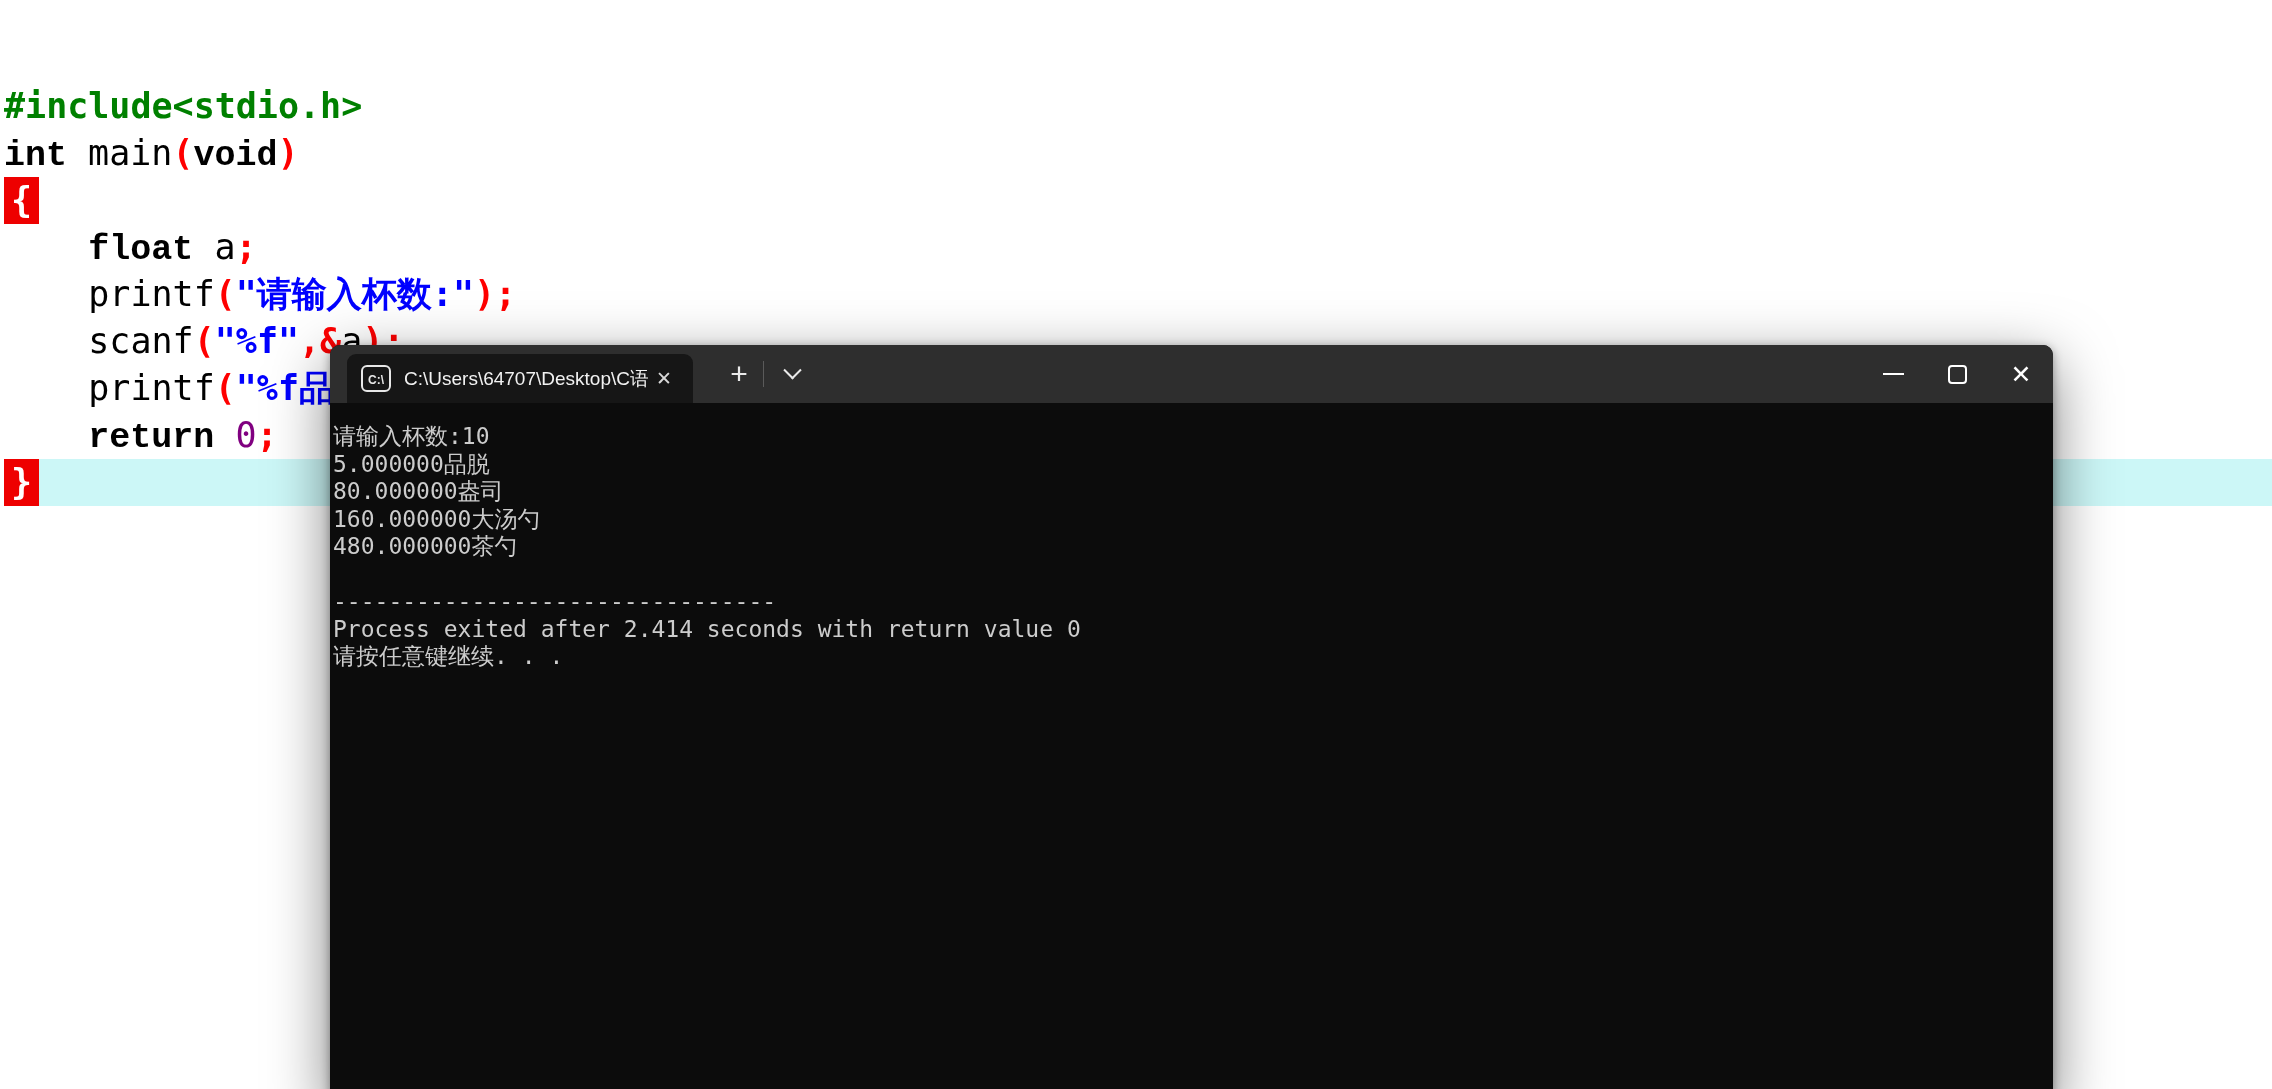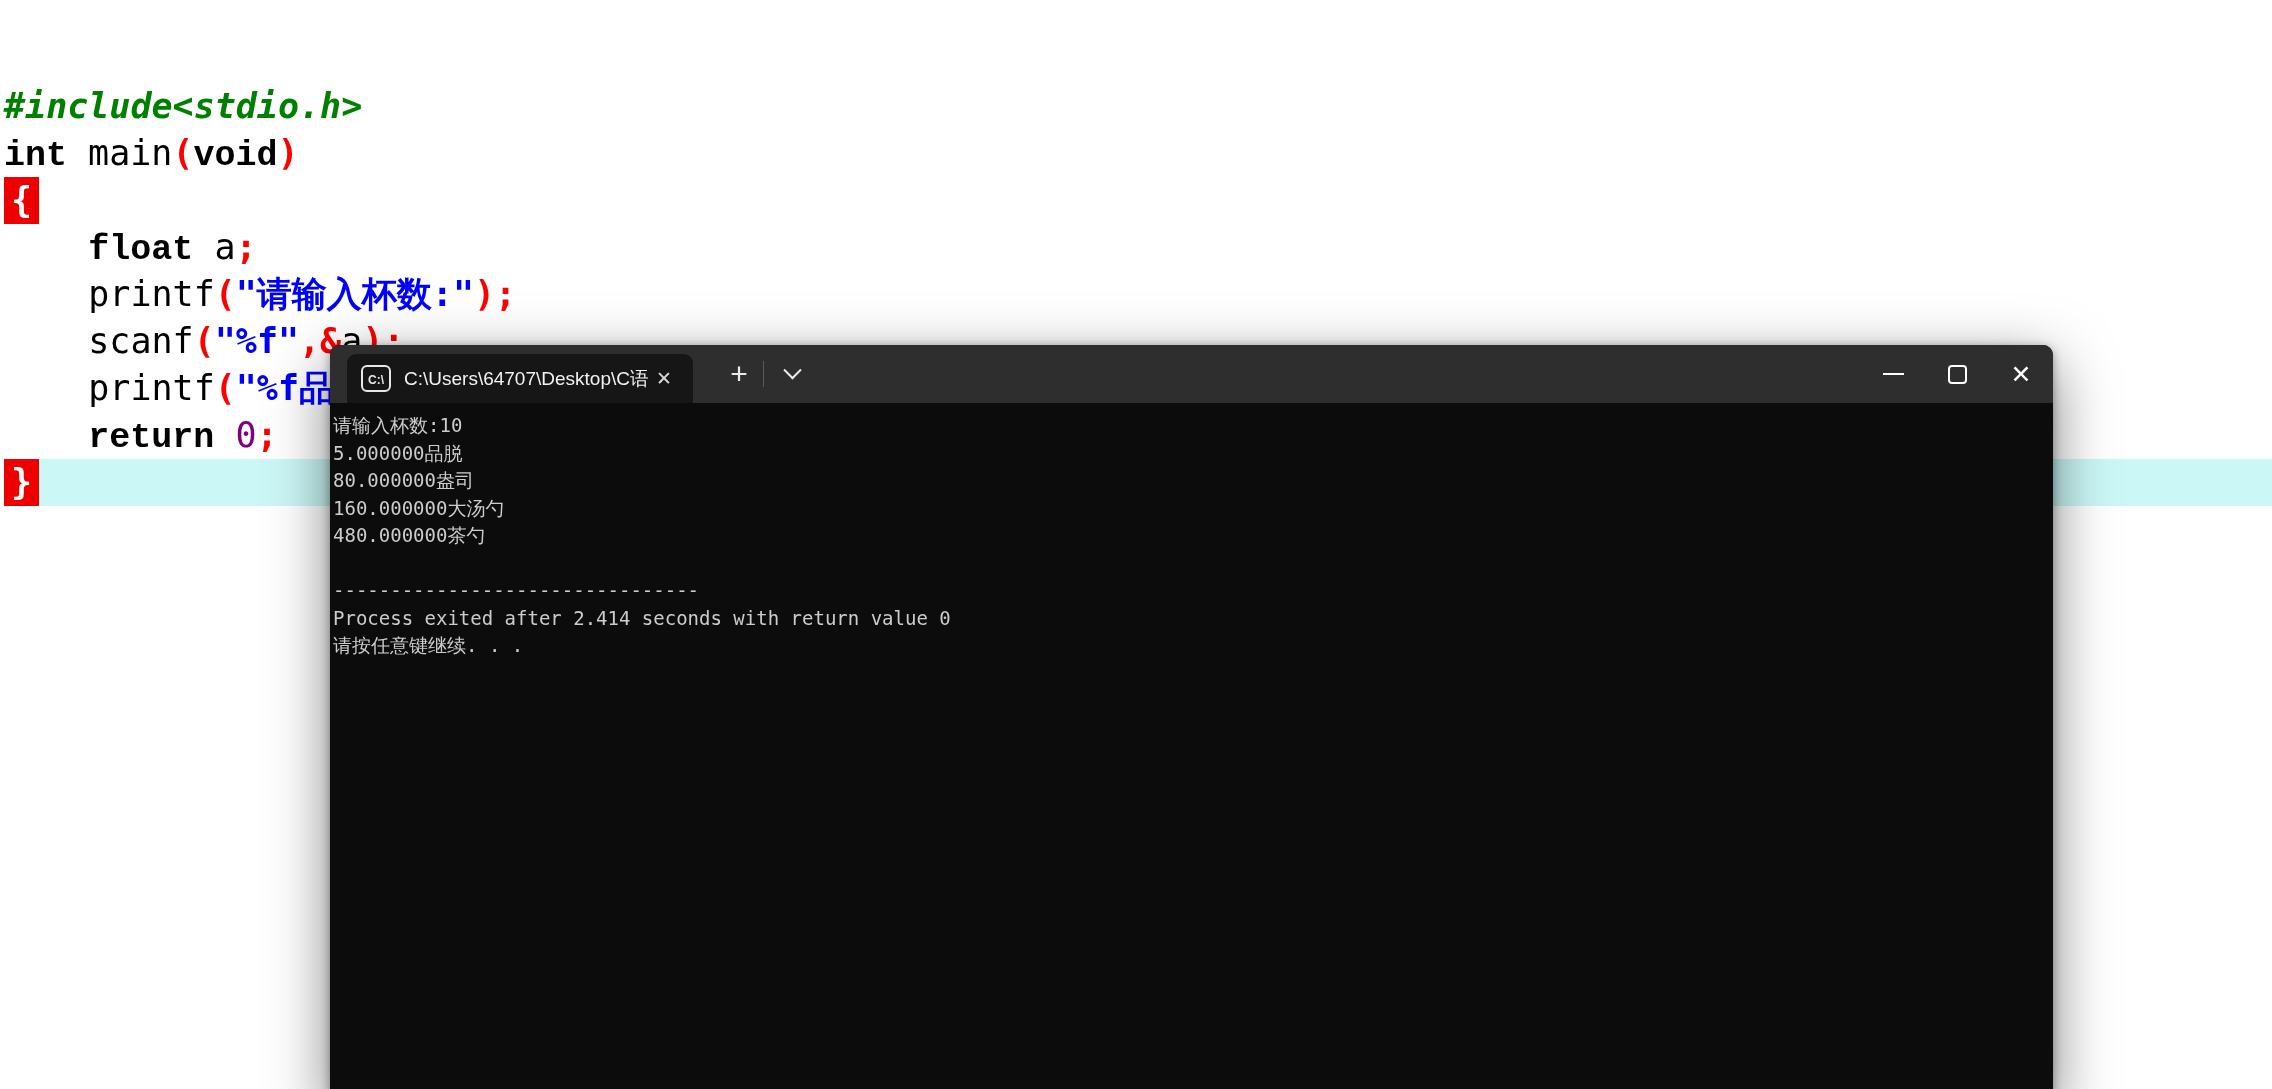--- a/index.html
+++ b/index.html
@@ -10,21 +10,21 @@
   #editor {
     position:absolute; left:0; top:0; width:2272px; height:1089px;
     background:var(--ed-background,#fff);
     font-family:"DejaVu Sans Mono", monospace;
     font-size:35px; line-height:47px; white-space:pre;
     padding-left:4px; padding-top:0;
   }
   #editor .lines { margin-top:-11px; }
   .code-line { height:47px; width:2272px; }
   .code-line.current { background:var(--ed-current_line,#ccf7f7); }
-  .seg-preprocessor { color:var(--ed-preprocessor,#008000); font-weight:bold;font-style:italic; }
+  .seg-preprocessor { color:var(--ed-preprocessor,#008000); font-weight:bold; }
   .seg-keyword      { color:var(--ed-keyword,#000); font-weight:bold;font-family:Liberation Mono, monospace; }
   .seg-plain        { color:var(--ed-plain,#000); }
   .seg-string       { color:var(--ed-string,#0000ff); font-weight:bold; }
   .seg-symbol       { color:var(--ed-symbol,#ff0000); font-weight:bold; }
   .seg-number       { color:var(--ed-number,#800080); }
   .seg-brace        { color:var(--ed-brace_fg,#fff); background:var(--ed-brace_bg,#ee0000);
                       font-weight:bold; display:inline-block; padding:0 7px; }
 
   
   #terminal {
@@ -64,23 +64,23 @@
     transform:rotate(45deg) translate(-3px,-3px);
   }
   .spacer { flex:1; }
   .wincontrols { display:flex; height:58px; }
   .winbtn { width:64px; height:58px; display:flex; align-items:center; justify-content:center; }
   .ic-min { width:21px; height:2px; background:#ffffff; }
   .ic-max { width:19px; height:19px; border:2px solid #ffffff; border-radius:4px; }
   .ic-close { font-size:25px; color:#ffffff; line-height:25px; }
 
   .term-content {
-    padding:9px 6px 0 3px;
+    padding:20px 6px 0 3px;
     font-family:"DejaVu Sans Mono", monospace;
-    font-size:19px; line-height:27.5px;
+    font-size:23px; line-height:27.5px;
     color:var(--tm-fg,#ccc); white-space:pre;
   }
   .term-line { height:27.5px; }
 </style>
 </head>
 <body>
 
 <div id="editor">
   <div class="lines" id="editor-lines"><div class="code-line"><span class="seg-preprocessor">#include&lt;stdio.h&gt;</span></div><div class="code-line"><span class="seg-keyword">int</span><span class="seg-plain"> main</span><span class="seg-symbol">(</span><span class="seg-keyword">void</span><span class="seg-symbol">)</span></div><div class="code-line"><span class="seg-brace">{</span></div><div class="code-line"><span class="seg-plain">    </span><span class="seg-keyword">float</span><span class="seg-plain"> a</span><span class="seg-symbol">;</span></div><div class="code-line"><span class="seg-plain">    printf</span><span class="seg-symbol">(</span><span class="seg-string">"请输入杯数:"</span><span class="seg-symbol">);</span></div><div class="code-line"><span class="seg-plain">    scanf</span><span class="seg-symbol">(</span><span class="seg-string">"%f"</span><span class="seg-symbol">,</span><span class="seg-symbol">&amp;</span><span class="seg-plain">a</span><span class="seg-symbol">);</span></div><div class="code-line"><span class="seg-plain">    printf</span><span class="seg-symbol">(</span><span class="seg-string">"%f品脱\n%f盎司\n%f大汤勺\n%f茶勺\n"</span><span class="seg-symbol">,</span><span class="seg-plain">a</span><span class="seg-symbol">*</span><span class="seg-number">0.5</span><span class="seg-symbol">,</span><span class="seg-plain">a</span><span class="seg-symbol">*</span><span class="seg-number">8</span><span class="seg-symbol">,</span><span class="seg-plain">a</span><span class="seg-symbol">*</span><span class="seg-number">16</span><span class="seg-symbol">,</span><span class="seg-plain">a</span><span class="seg-symbol">*</span><span class="seg-number">48</span><span class="seg-symbol">);</span></div><div class="code-line"><span class="seg-plain">    </span><span class="seg-keyword">return</span><span class="seg-plain"> </span><span class="seg-number">0</span><span class="seg-symbol">;</span></div><div class="code-line current"><span class="seg-brace">}</span></div></div>
 </div>

